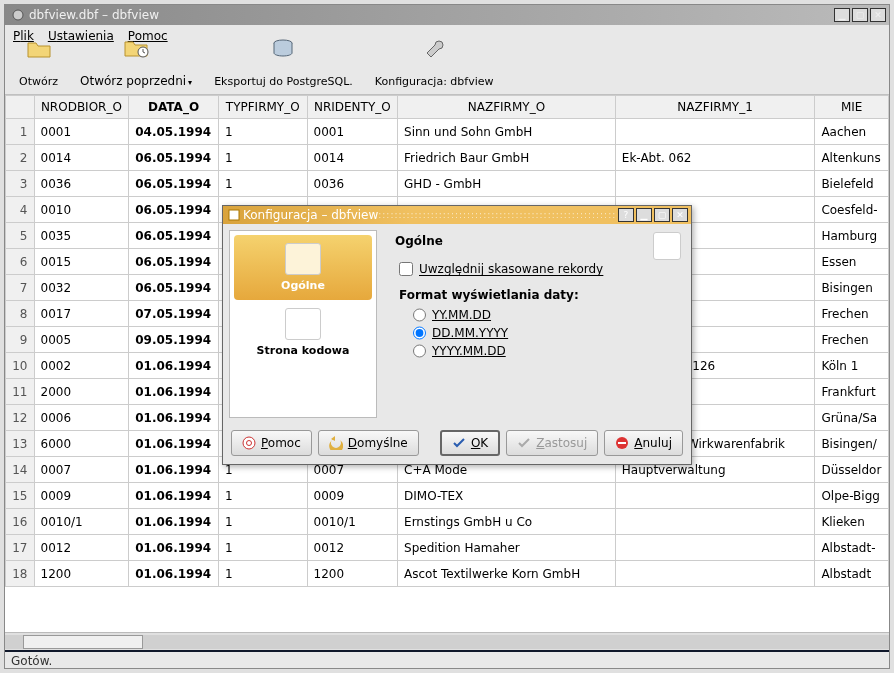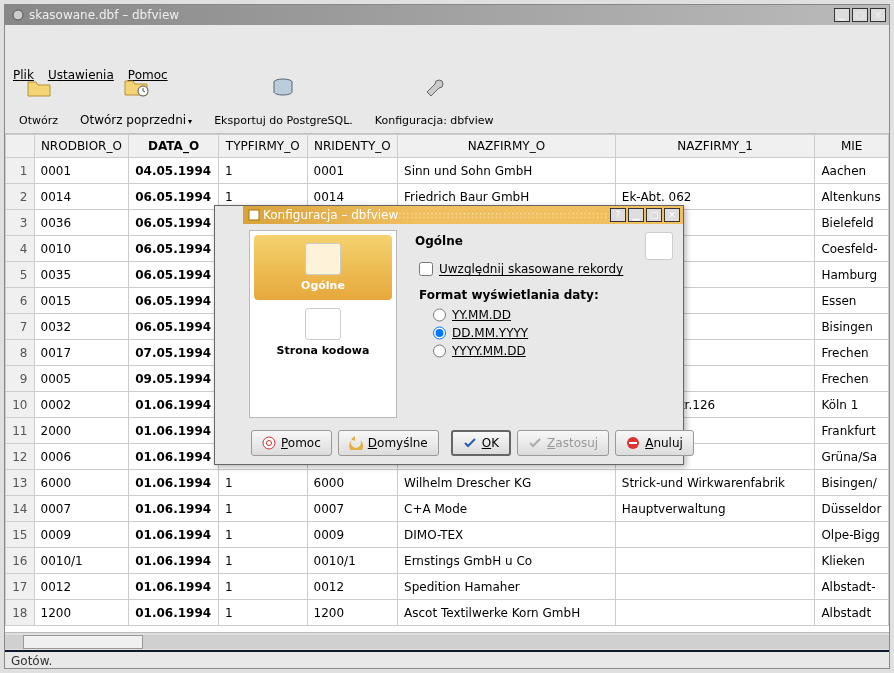--- a/index.html
+++ b/index.html
@@ -4,21 +4,21 @@
 <style>
 * { box-sizing: border-box; margin: 0; padding: 0; font-family: "DejaVu Sans", Arial, sans-serif; font-size: 12px; }
 body { background: #e0e0e0; width: 894px; height: 673px; overflow: hidden; position: relative; }
 
 .window { position: absolute; left: 4px; top: 4px; width: 886px; height: 665px; background: #e8e8e8; border: 1px solid #888; display: flex; flex-direction: column; }
 .titlebar { height: 20px; background: linear-gradient(to right, #888, #bbb); display: flex; align-items: center; padding: 0 2px; color: #f0f0f0; font-size: 11px; }
 .titlebar-icon { width: 14px; height: 14px; margin: 0 4px; }
 .titlebar-spacer { flex: 1; }
 .titlebar-btn { width: 16px; height: 14px; border: 1px solid #333; background: #ddd; margin: 0 1px; display: flex; align-items: center; justify-content: center; font-size: 9px; cursor: pointer; }
 
-.menubar { height: 22px; background: #e8e8e8; display: flex; align-items: center; padding: 0 8px; gap: 14px; margin-top: 39px; }
+.menubar { height: 22px; background: #e8e8e8; display: flex; align-items: center; padding: 0 8px; gap: 14px; }
 .menu-item { text-decoration: underline; text-decoration-style: solid; cursor: pointer; }
 .menu-item::first-letter { text-decoration: underline; }
 
 .toolbar { height: 48px; background: #e8e8e8; display: flex; align-items: flex-end; padding: 2px 8px 4px; gap: 10px; border-bottom: 1px solid #c0c0c0; }
 .tbtn { display: flex; flex-direction: column; align-items: center; gap: 14px; padding: 2px 6px; cursor: pointer; }
 .tbtn-icon { width: 28px; height: 26px; display: flex; align-items: center; justify-content: center; }
 .tbtn-label { font-size: 11px; }
 .tbtn .arrow { font-size: 8px; margin-left: 2px; }
 
 .grid-wrap { flex: 1; background: #fff; overflow: hidden; position: relative; }
@@ -34,21 +34,21 @@
 .col-naz0 { width: 216px; }
 .col-naz1 { width: 198px; }
 .col-mie { width: 70px; }
 
 .hscroll { height: 18px; background: #e0e0e0; border-top: 1px solid #bbb; display: flex; align-items: center; }
 .hscroll-track { flex: 1; height: 14px; background: #d0d0d0; position: relative; }
 .hscroll-thumb { position: absolute; left: 18px; top: 0; width: 120px; height: 14px; background: #f0f0f0; border: 1px solid #999; }
 .statusbar { height: 18px; background: #e8e8e8; padding: 2px 6px; color: #333; border-top: 2px solid #0f172a; }
 
 
-.dialog { position: absolute; left: 214px; top: 205px; width: 470px; height: 260px; background: #e8e8e8; border: 1px solid #666; box-shadow: 2px 2px 6px rgba(0,0,0,.3); display: flex; flex-direction: column; z-index: 10; padding-left: 28px; }
+.dialog { position: absolute; left: 222px; top: 205px; width: 470px; height: 260px; background: #e8e8e8; border: 1px solid #666; box-shadow: 2px 2px 6px rgba(0,0,0,.3); display: flex; flex-direction: column; z-index: 10; }
 .dlg-titlebar { height: 18px; background: linear-gradient(to right, #d9a33c, #f0c060 40%, #f0c060); display: flex; align-items: center; padding: 0 2px; color: #fff; font-size: 11px; }
 .dlg-titlebar .ticon { width: 12px; height: 12px; margin: 0 3px; }
 .dlg-titlebar .dots { flex: 1; overflow: hidden; letter-spacing: 1px; color: rgba(255,255,255,.6); font-size: 9px; }
 .dlg-body { flex: 1; display: flex; }
 .dlg-side { width: 148px; background: #fff; border: 1px solid #bbb; margin: 6px; padding: 4px; }
 .side-item { display: flex; flex-direction: column; align-items: center; gap: 4px; padding: 8px 4px; border-radius: 4px; cursor: pointer; }
 .side-item.sel { background: linear-gradient(to bottom, #f5d26e, #e6a83c); color: #fff; }
 .side-item .sicon { width: 36px; height: 32px; background: #fff; border: 1px solid #ccc; border-radius: 3px; }
 .side-item.sel .sicon { background: #fdf3d9; }
 .side-item .slabel { font-size: 11px; font-weight: bold; }
@@ -75,21 +75,21 @@
 </head>
 <body>
 
 <div class="window">
   <div class="titlebar">
     <span class="titlebar-icon">
       <svg width="14" height="14">
           <circle cx="7" cy="7" r="5" fill="#ccc" stroke="#555"></circle>
         </svg>
     </span>
-    <span>skasowane.dbf – dbfview</span>
+    <span>dbfview.dbf – dbfview</span>
     <span class="titlebar-spacer"></span>
     <span class="titlebar-btn">▁</span>
     <span class="titlebar-btn">▢</span>
     <span class="titlebar-btn">✕</span>
   </div>
 
   <div class="menubar">
     <span class="menu-item">Plik</span>
     <span class="menu-item">Ustawienia</span>
     <span class="menu-item">Pomoc</span>

